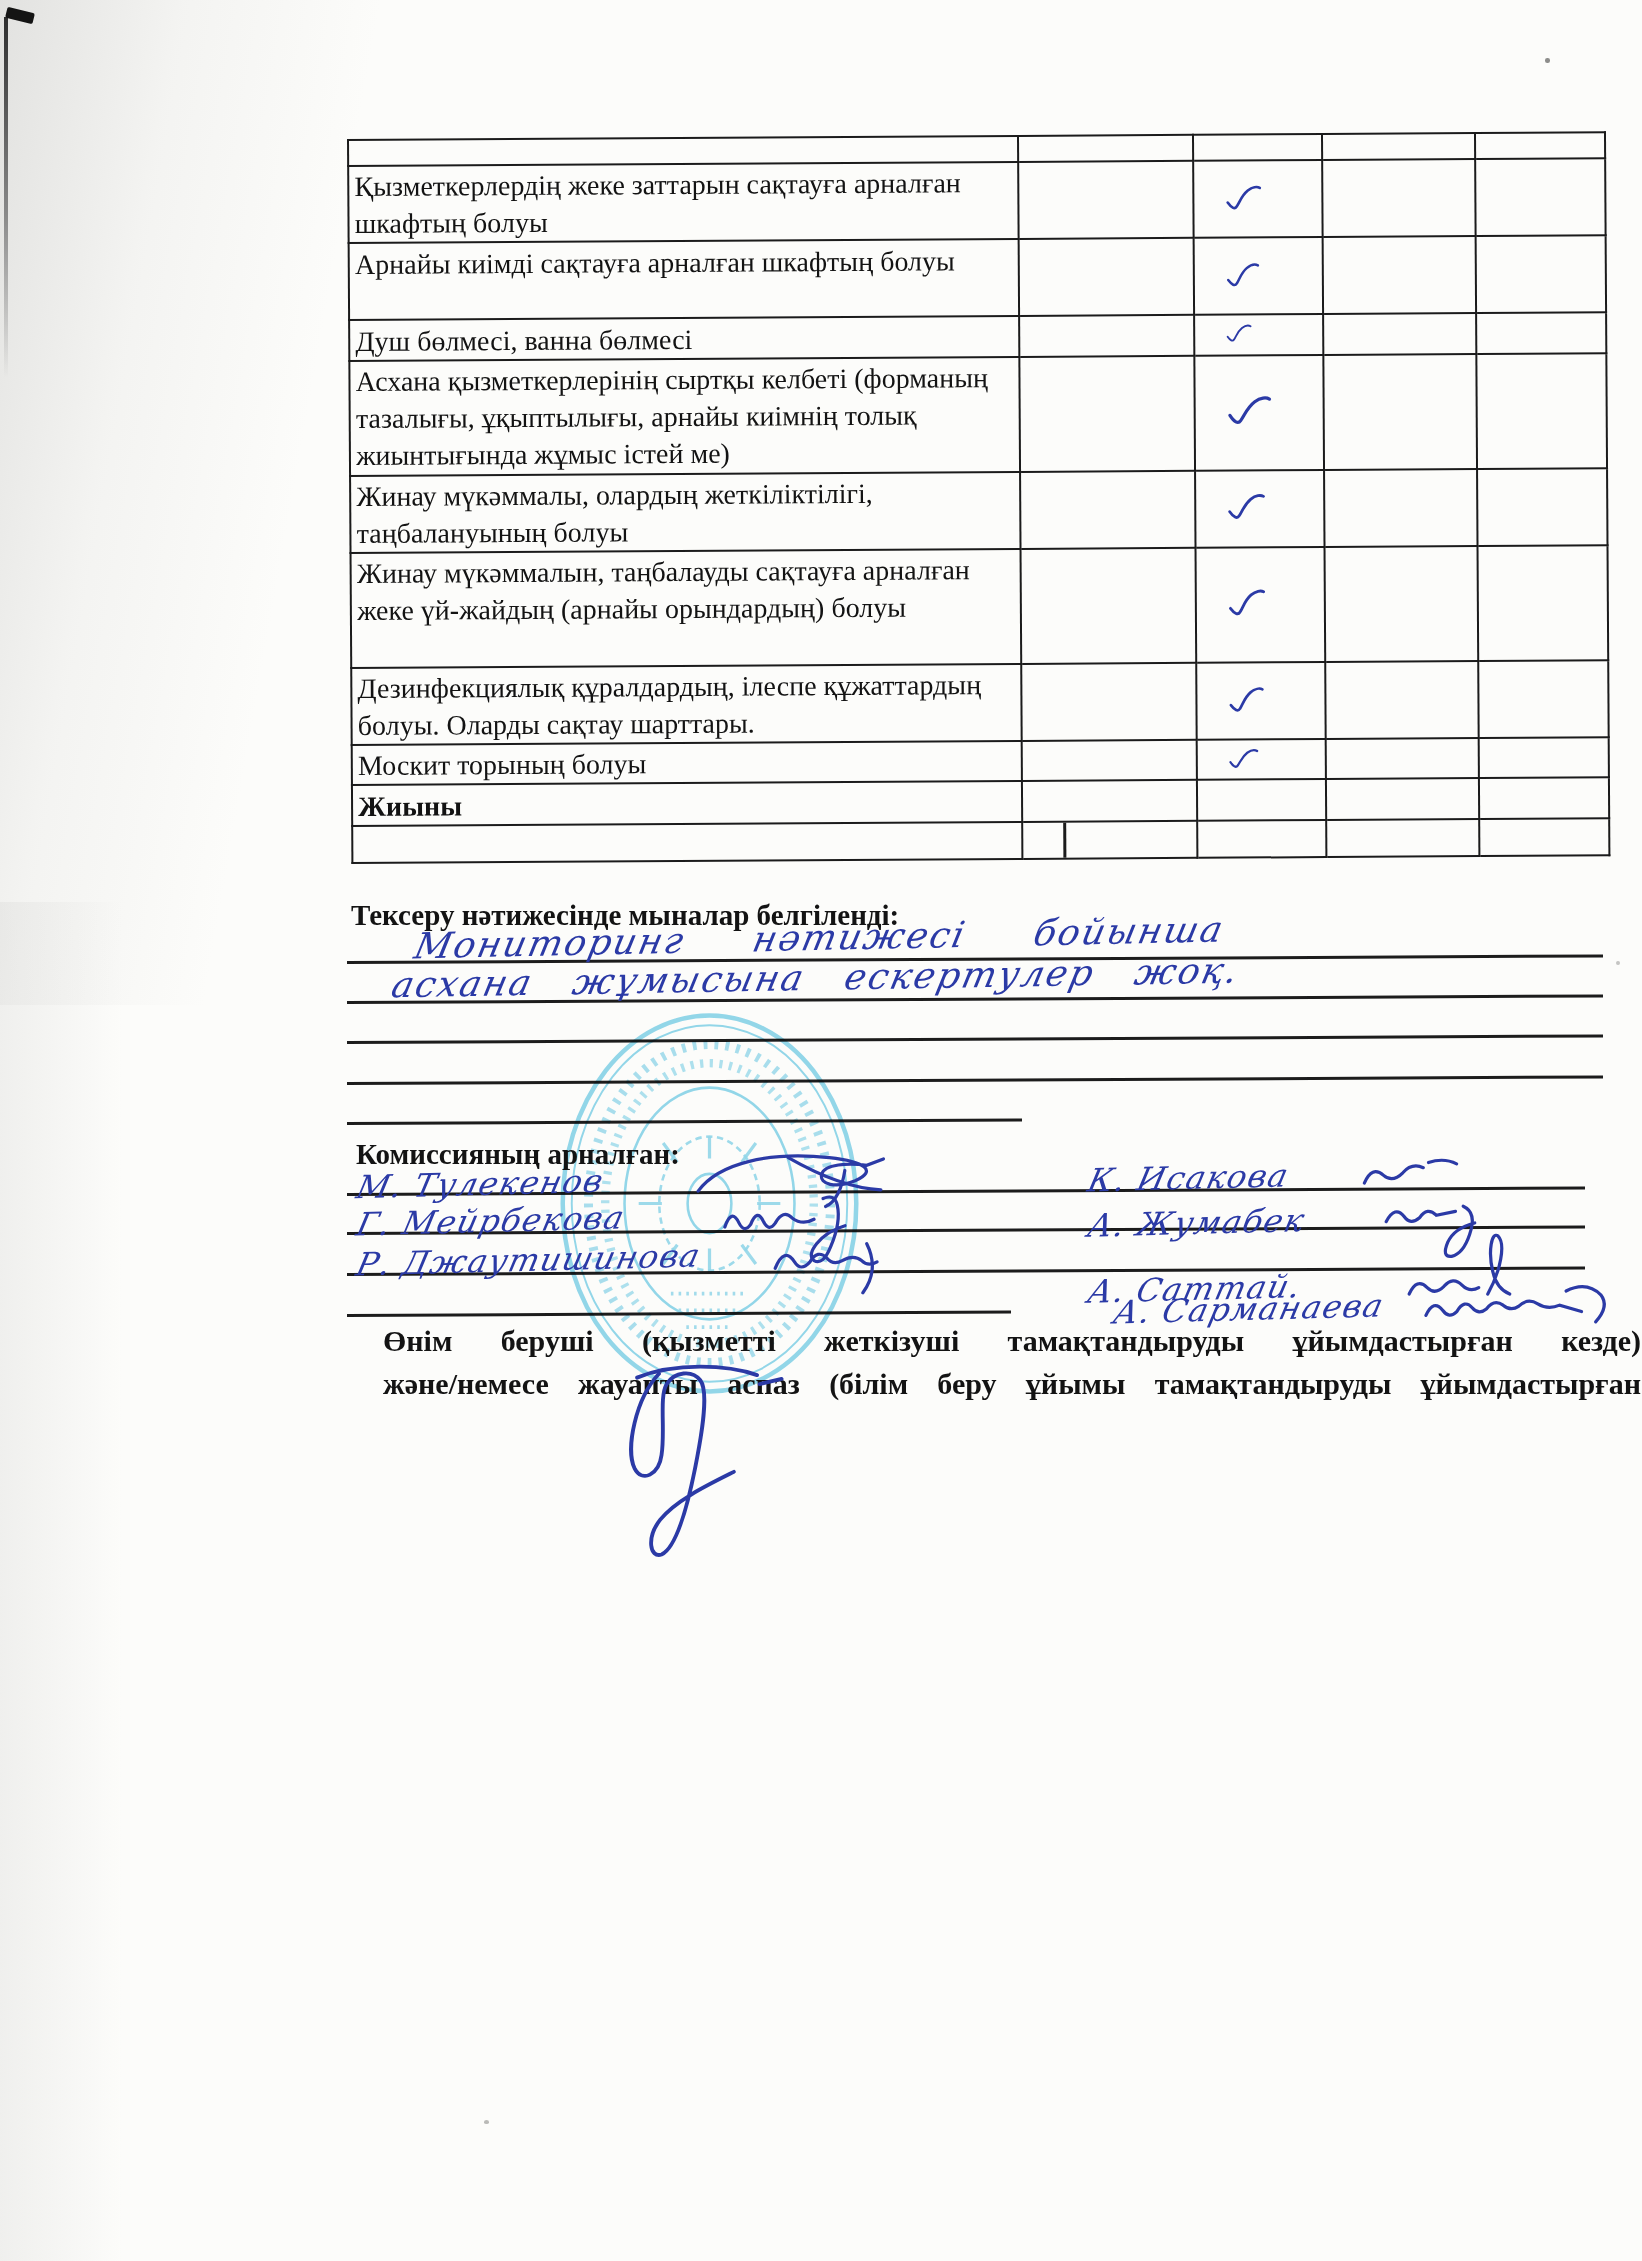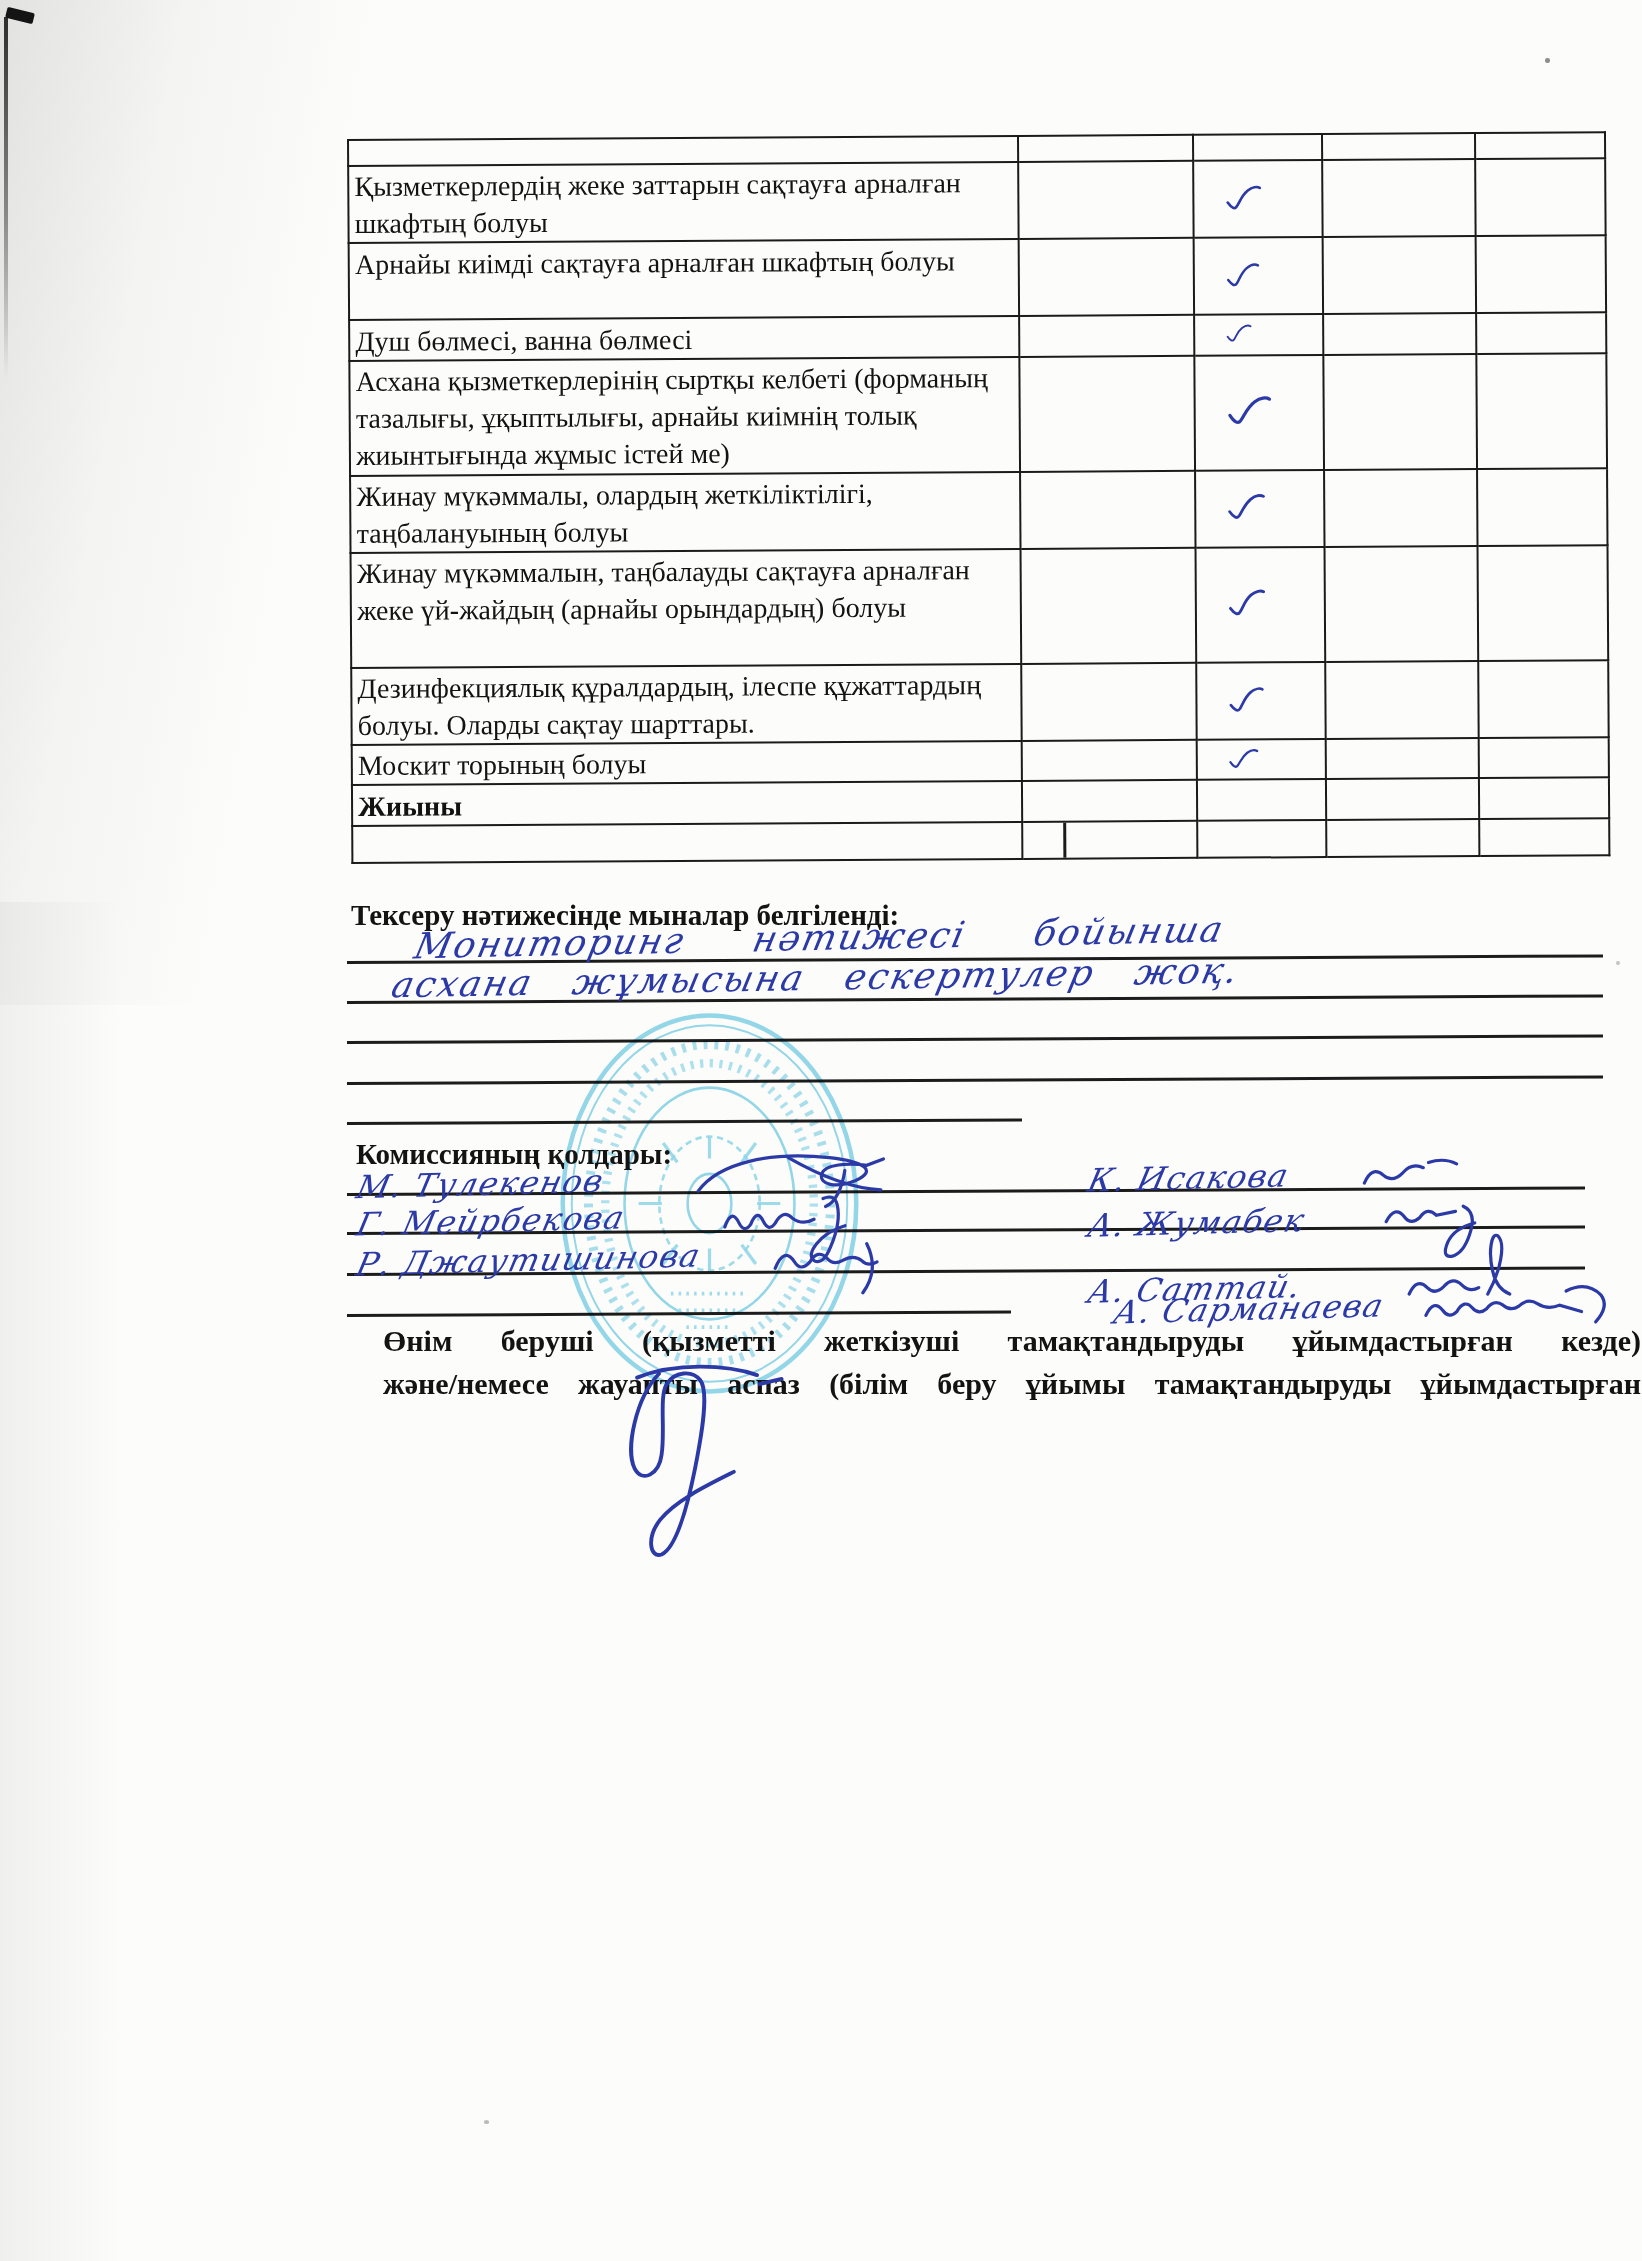--- a/index.html
+++ b/index.html
@@ -281,21 +281,21 @@
   <div class="h1">Тексеру нәтижесінде мыналар белгіленді:</div>
   <div class="hand hw1">Мониторинг нәтижесі бойынша</div>
   <div class="hand hw2">асхана жұмысына ескертулер жоқ.</div>
 
   <div class="uline" style="left:347px;top:961px;width:1256px;"></div>
   <div class="uline" style="left:347px;top:1001px;width:1256px;"></div>
   <div class="uline" style="left:347px;top:1041px;width:1256px;"></div>
   <div class="uline" style="left:347px;top:1082px;width:1256px;"></div>
   <div class="uline" style="left:347px;top:1122px;width:675px;"></div>
 
-  <div class="h2">Комиссияның қолдары:</div>
+  <div class="h2">Комиссияның арналған:</div>
 
   <div class="uline" style="left:347px;top:1193px;width:1238px;"></div>
   <div class="uline" style="left:347px;top:1232px;width:1238px;"></div>
   <div class="uline" style="left:347px;top:1273px;width:1238px;"></div>
   <div class="uline" style="left:347px;top:1314px;width:664px;"></div>
 
   <div class="sigrow" style="left:358px;top:1151px;">
     <span class="hand name">М. Тулекенов</span>
     <svg width="193" height="57" viewBox="0 0 300 88" style="margin:0 0 -5.2px 90px;">
       <g stroke="#2b3aa6" stroke-width="5" fill="none" stroke-linecap="round">

